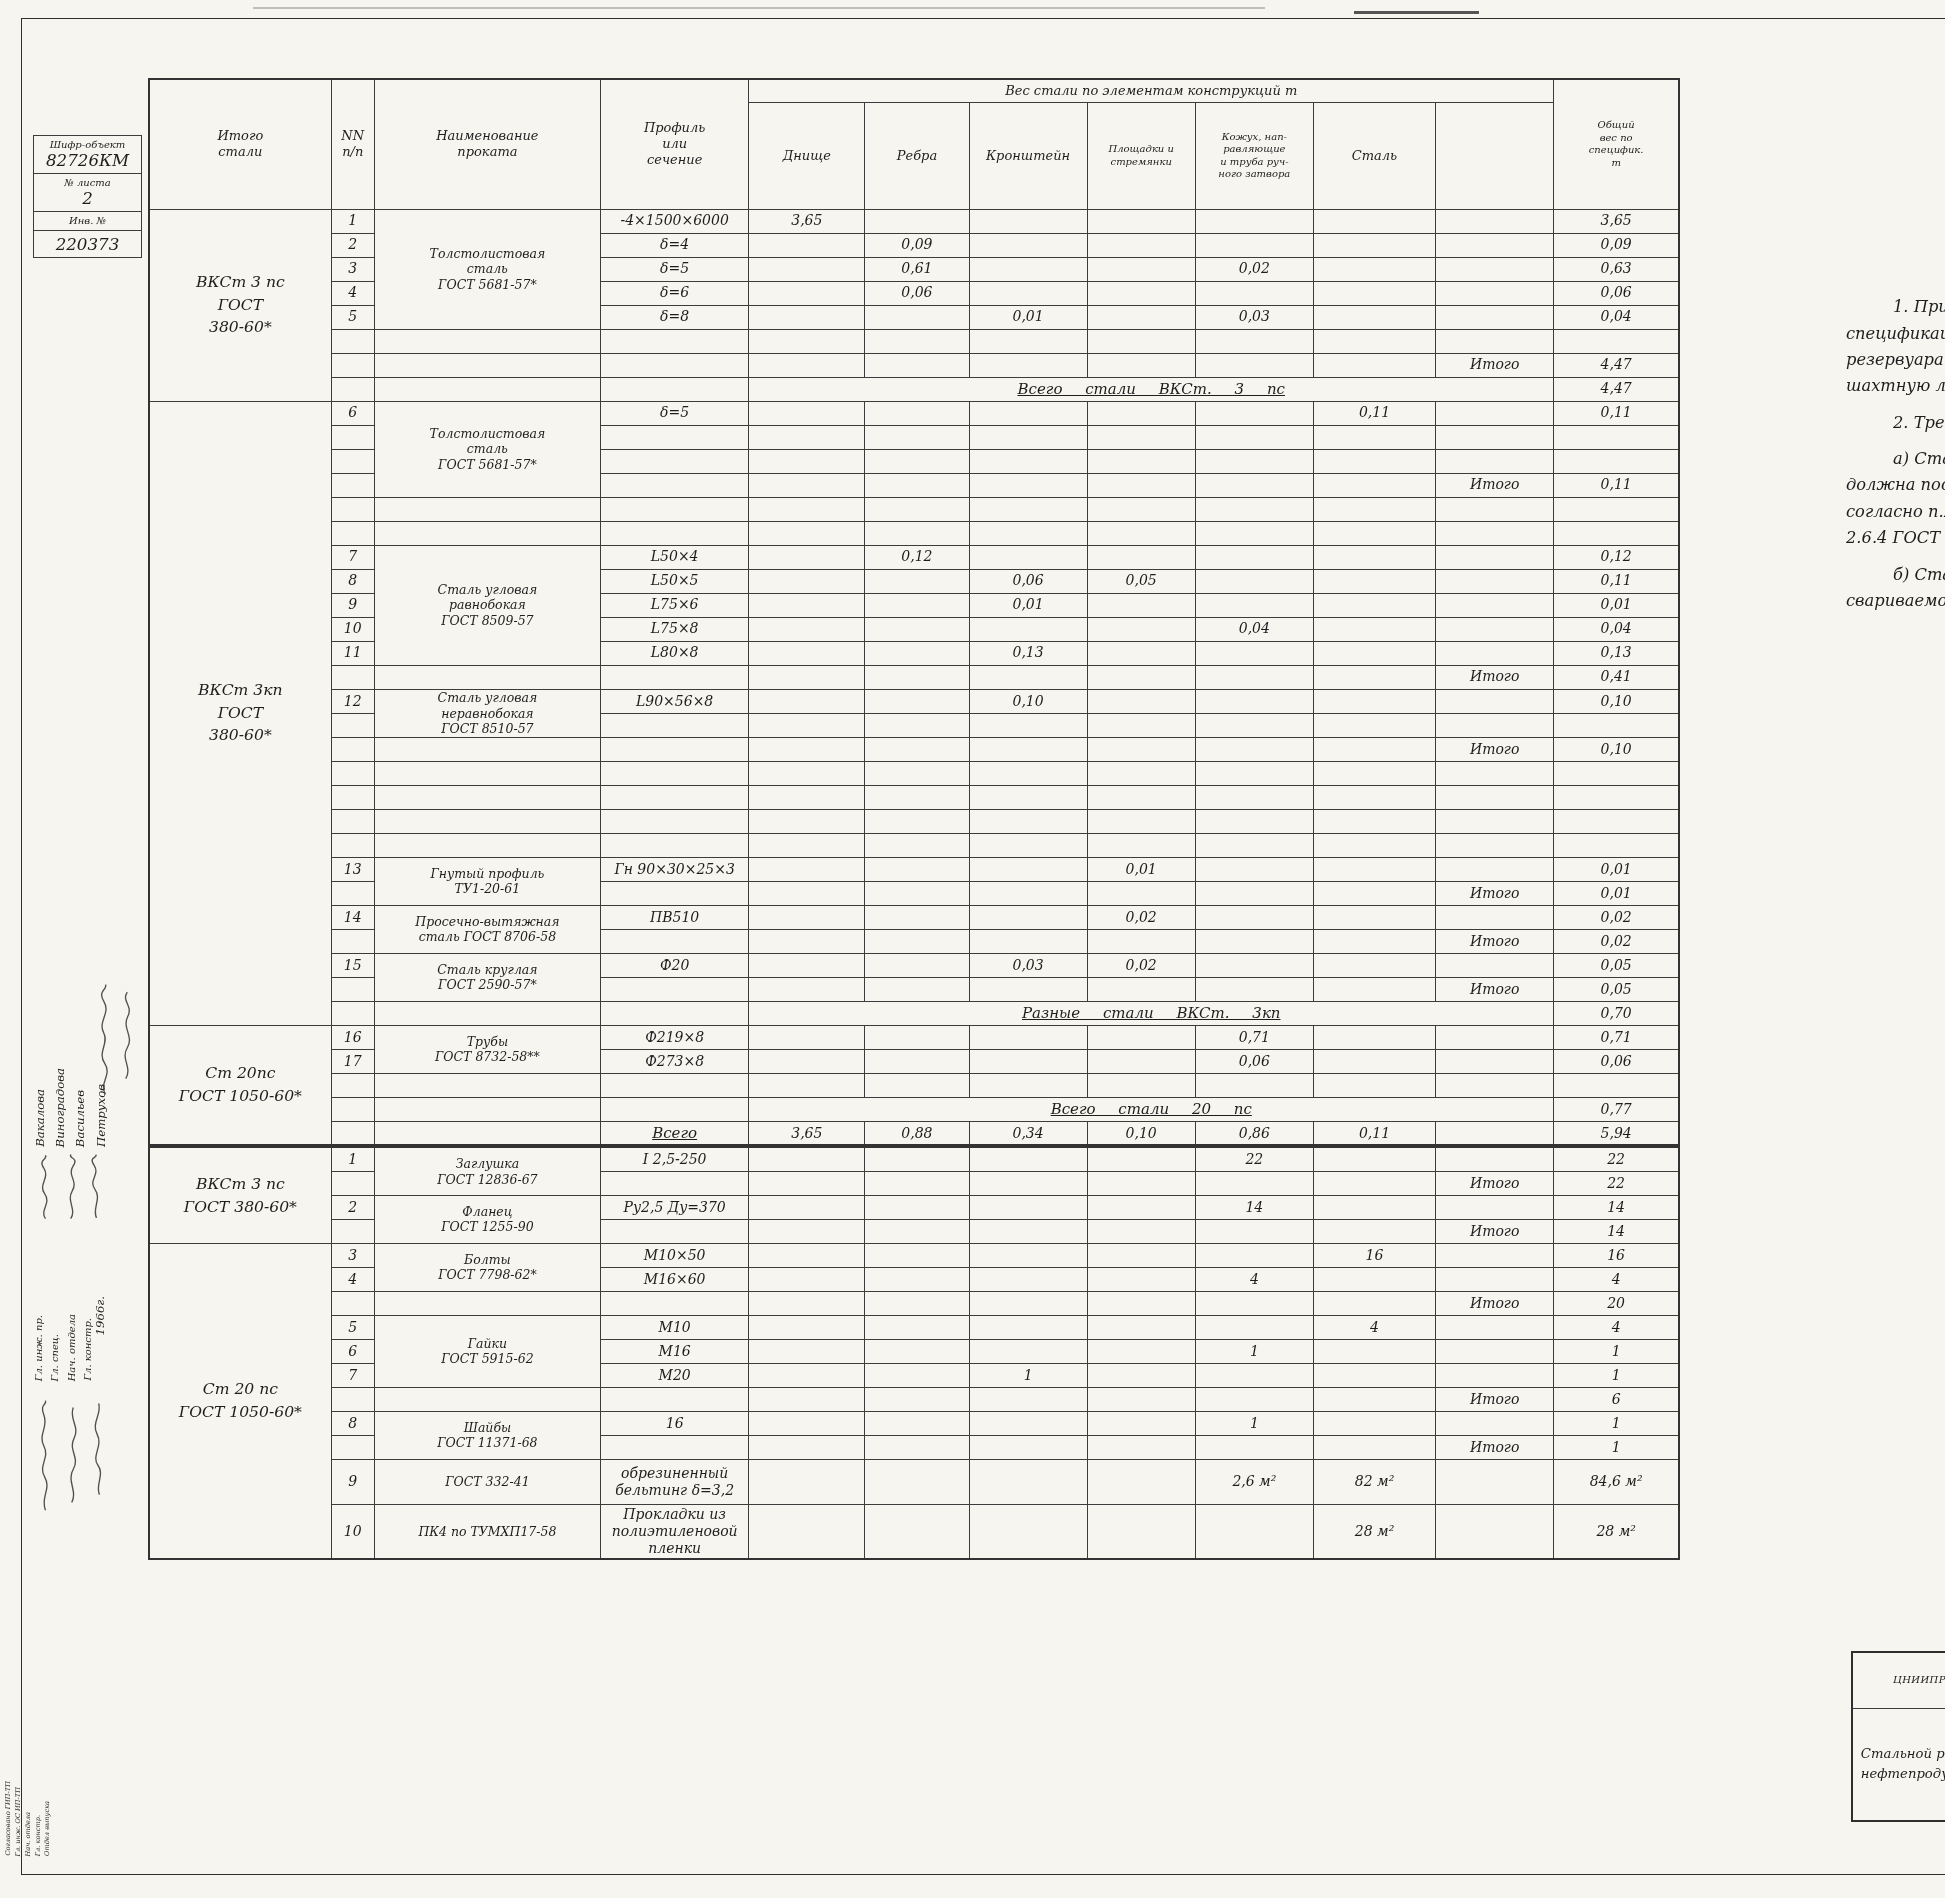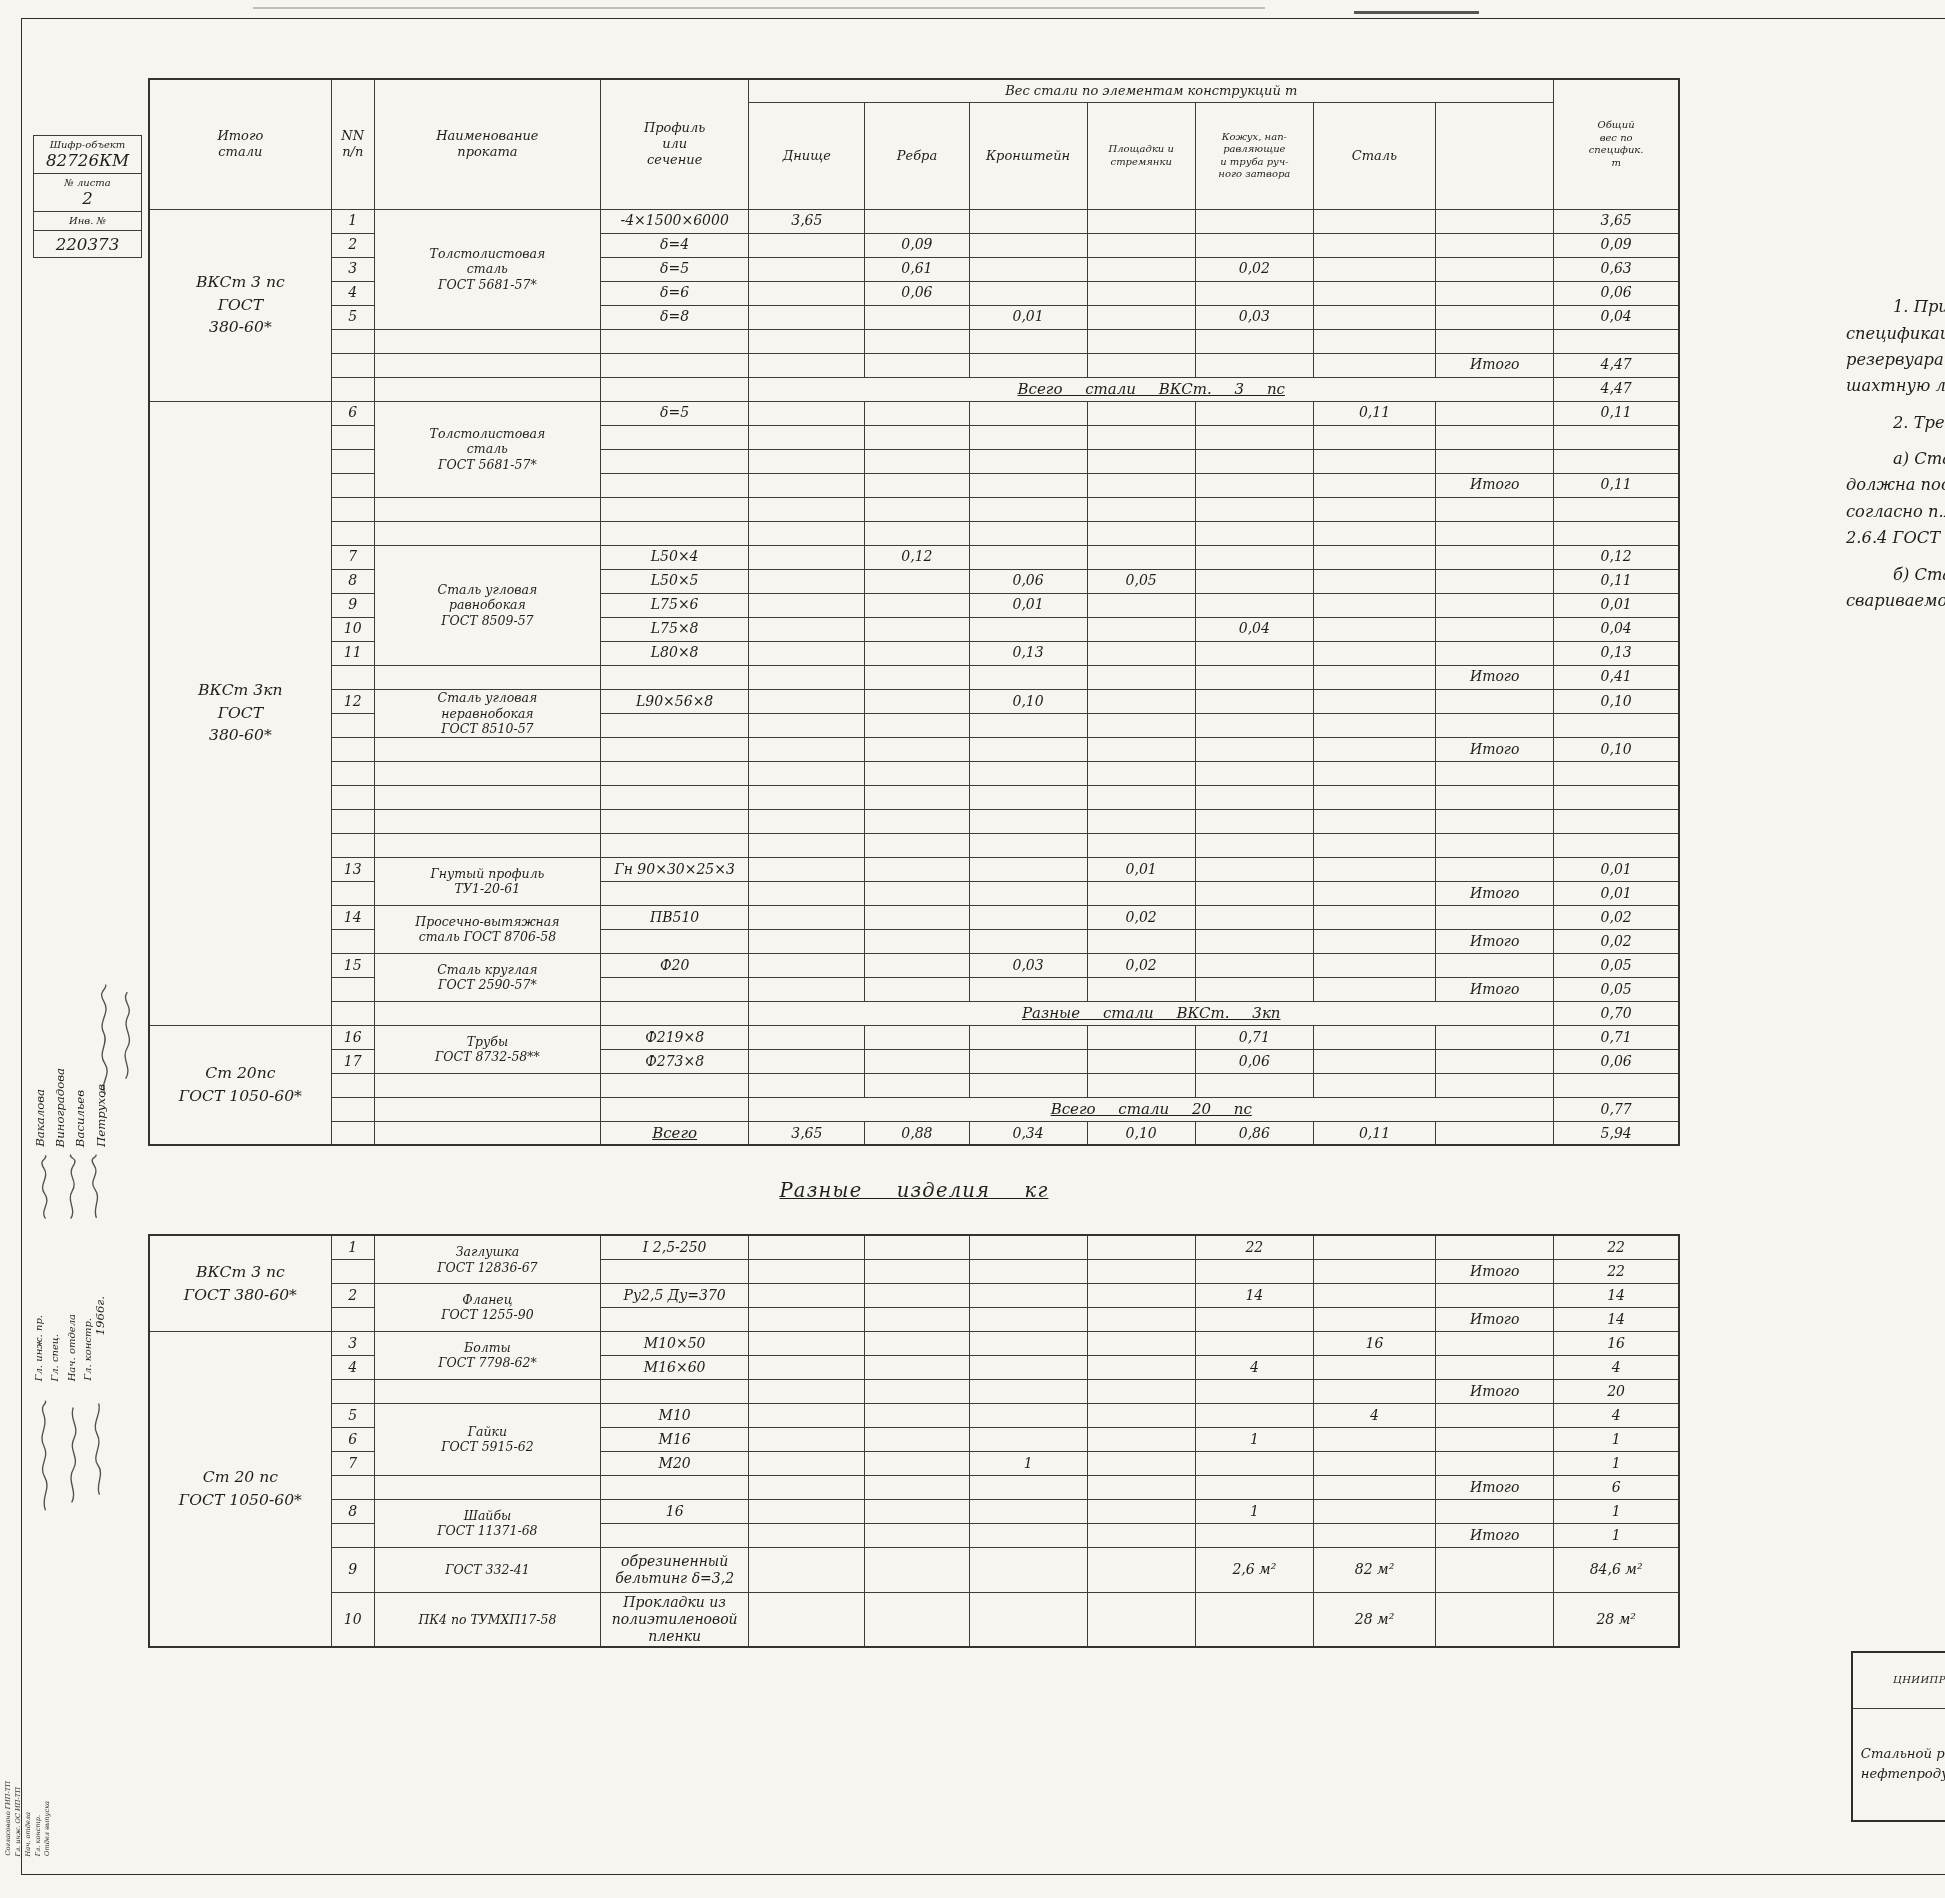--- a/index.html
+++ b/index.html
@@ -672,21 +672,20 @@
             <td>0,34</td>
             <td>0,10</td>
             <td>0,86</td>
             <td>0,11</td>
             <td></td>
             <td>5,94</td>
           </tr>
         </tbody>
     </table>
 
-    <div class="between-title">Разные изделия кг</div>
 
     <table class="spec" id="t2">
       <colgroup>
         <col style="width:182px">
           <col style="width:43px">
           <col style="width:226px">
           <col style="width:148px">
         <col style="width:116px">
           <col style="width:104px">
           <col style="width:118px">

